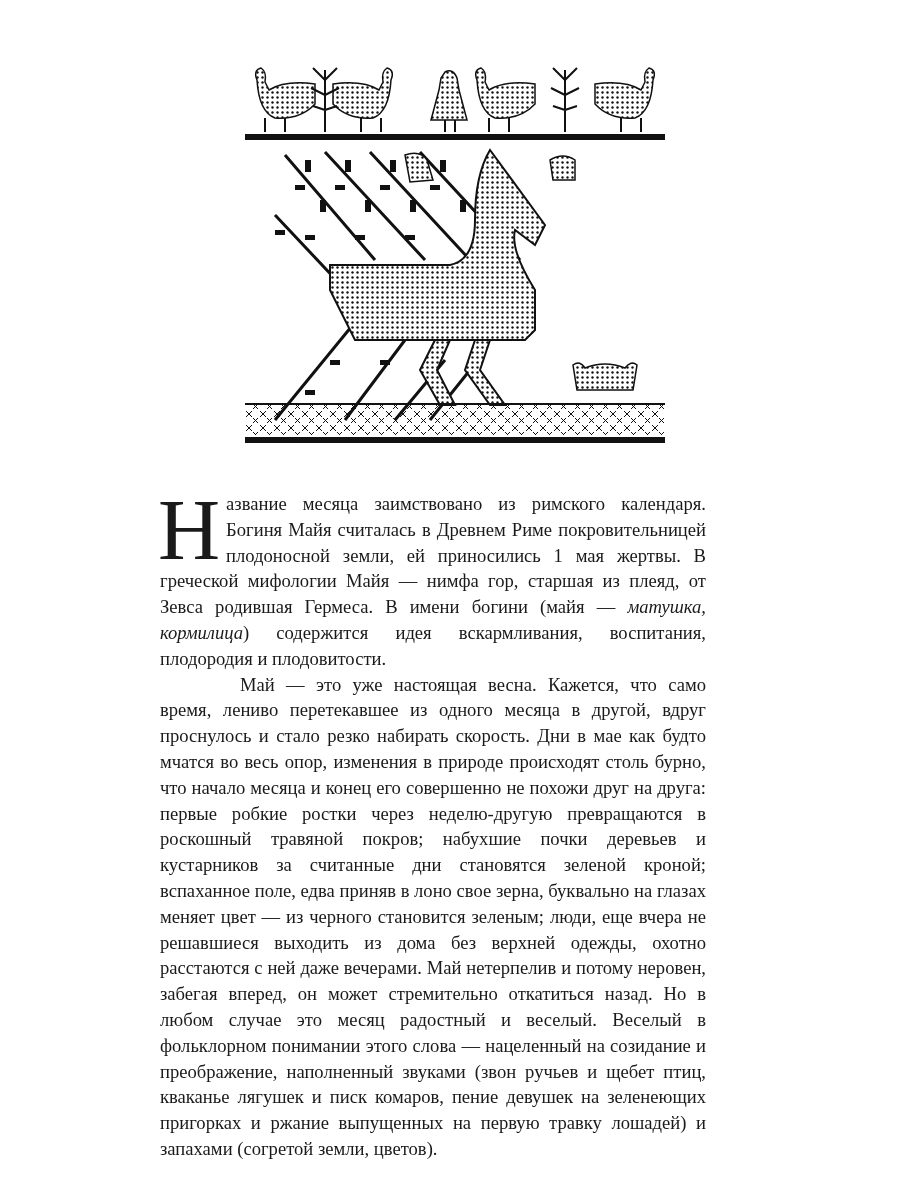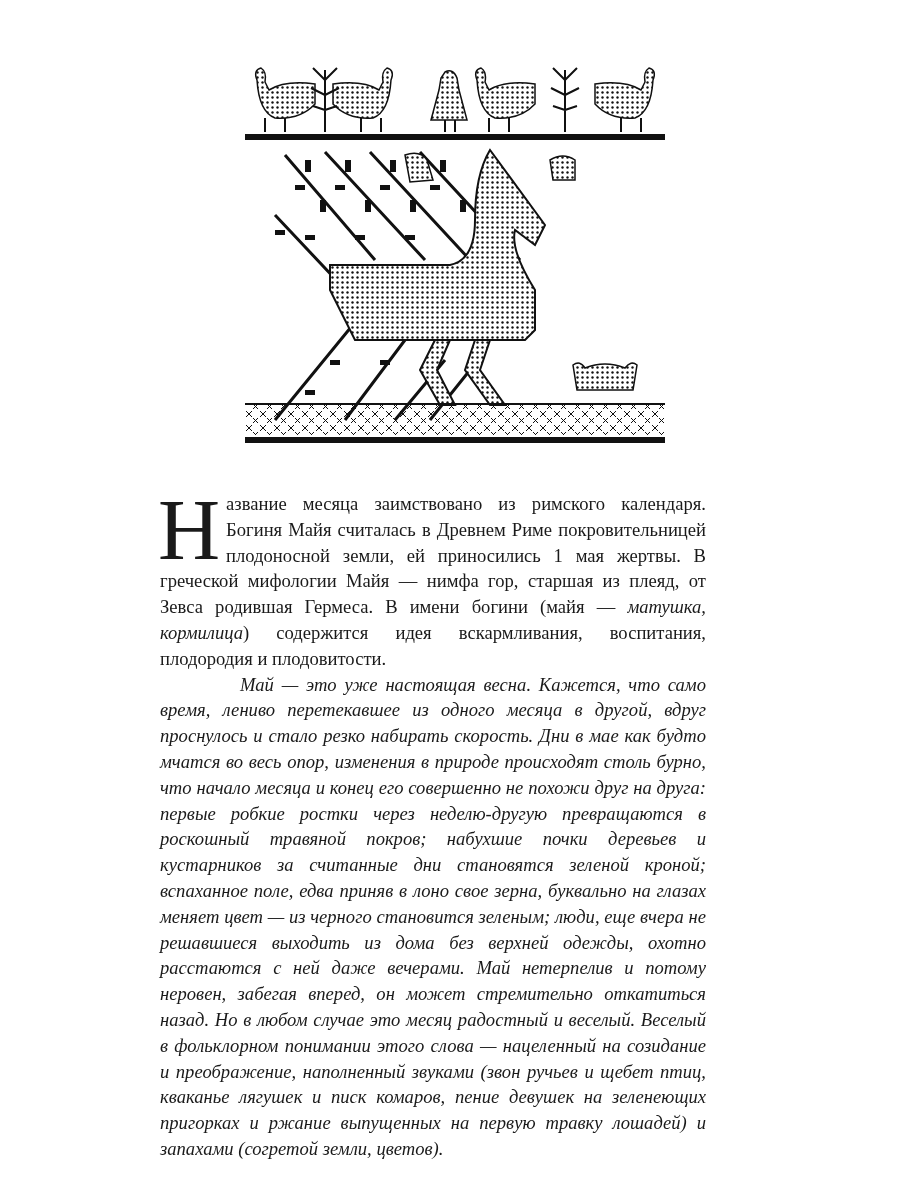--- a/index.html
+++ b/index.html
@@ -1,21 +1,21 @@
 <!DOCTYPE html>
 <html><head>
 <meta charset="utf-8">
 <style>
   html, body { margin: 0; padding: 0; background: #ffffff; }
   body { width: 900px; height: 1200px; position: relative; overflow: hidden; font-family: "Liberation Serif", "DejaVu Serif", serif; color: #1a1a1a; }
   .illustration { position: absolute; left: 245px; top: 60px; width: 420px; height: 388px; }
   .illustration svg { width: 100%; height: 100%; display: block; }
   .text-block { position: absolute; left: 160px; top: 491px; width: 546px; font-size: 18.6px; line-height: 25.8px; text-align: justify; }
   .text-block p { margin: 0; hyphens: manual; }
-  .p2 { text-indent: 80px; font-style: italic; }
+  .p2 { text-indent: 80px; }
   .dropcap { float: left; font-size: 86px; line-height: 66px; margin: 6px 6px 0 -2px; height: 70px; font-weight: normal; }
   em { font-style: italic; }
 </style>
 </head>
 <body>
 
 <div class="illustration">
   <svg viewBox="0 0 420 388" xmlns="http://www.w3.org/2000/svg">
     <defs>
       <pattern id="dots" width="5" height="5" patternUnits="userSpaceOnUse">

